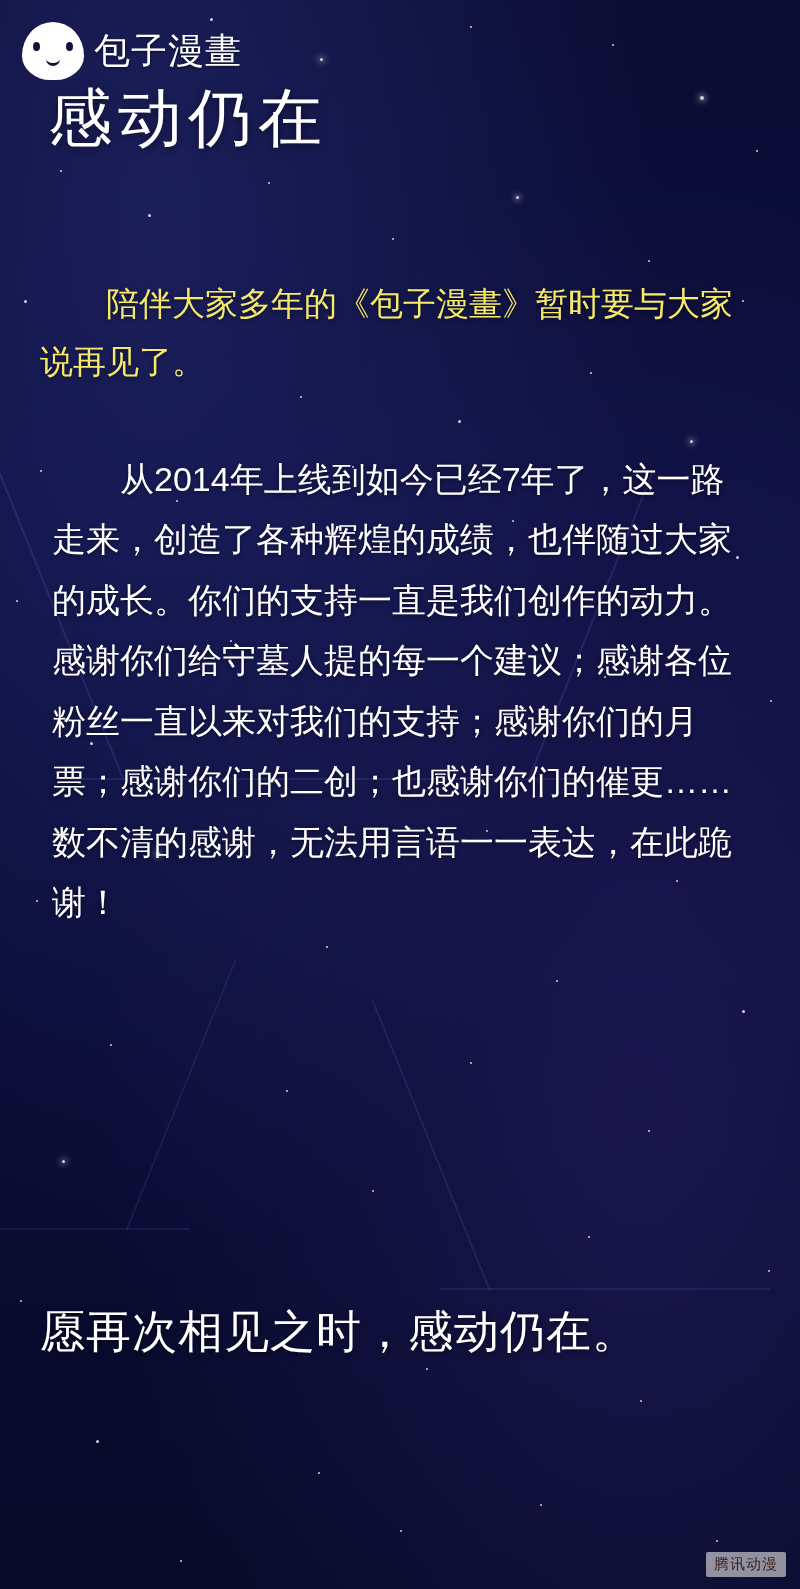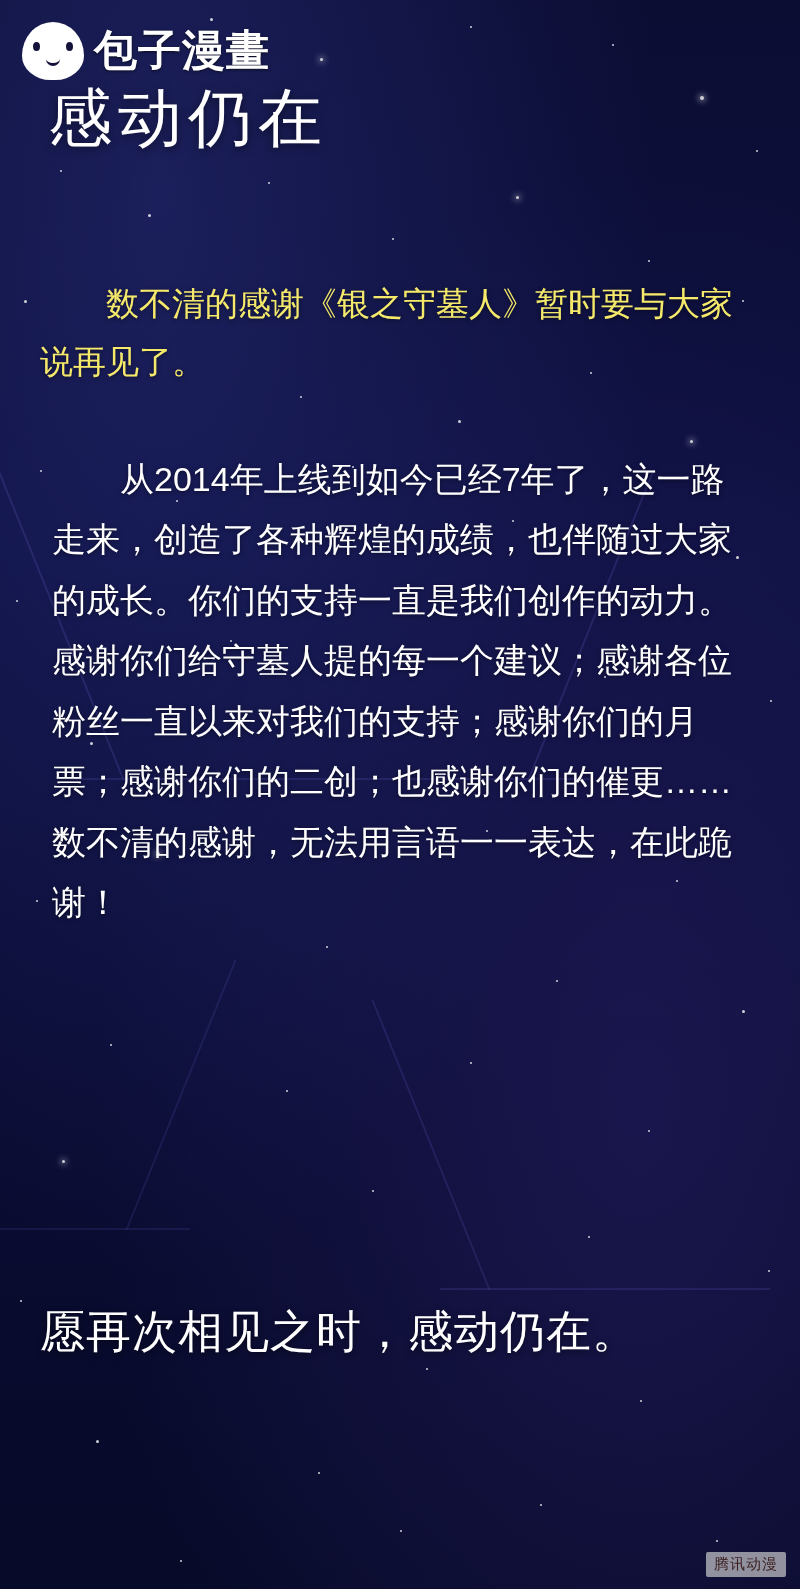--- a/index.html
+++ b/index.html
@@ -91,22 +91,22 @@
     left: 50%;
     top: 34px;
     transform: translateX(-50%);
     width: 14px;
     height: 7px;
     border-bottom: 3px solid #14123a;
     border-radius: 0 0 14px 14px;
   }
   .logo-text {
     color: #fff;
-    font-size: 43px;
-    font-weight: 700;
+    font-size: 36px;
+    font-weight: 400;
     letter-spacing: 1px;
     text-shadow: 0 1px 3px rgba(0,0,0,.6);
   }
 
   .watermark {
     position: absolute;
     top: 82px;
     left: 96px;
     color: rgba(255,255,255,0.30);
     font-size: 30px;
@@ -278,21 +278,21 @@
     <div class="bun">
       <div class="bun-mouth"></div>
     </div>
     <div class="logo-text">包子漫畫</div>
   </div>
 
 
   <div class="heading">感动仍在</div>
 
   <div class="content">
-    <p class="lead">数不清的感谢《银之守墓人》暂时要与大家说再见了。</p>
+    <p class="lead">陪伴大家多年的《包子漫畫》暂时要与大家说再见了。</p>
     <p class="body-para">从2014年上线到如今已经7年了，这一路走来，创造了各种辉煌的成绩，也伴随过大家的成长。你们的支持一直是我们创作的动力。感谢你们给守墓人提的每一个建议；感谢各位粉丝一直以来对我们的支持；感谢你们的月票；感谢你们的二创；也感谢你们的催更……数不清的感谢，无法用言语一一表达，在此跪谢！</p>
   </div>
 
   <div class="closing">
     <div class="closing-line">愿再次相见之时，感动仍在。</div>
   </div>
 
   <div class="corner-badge">腾讯动漫</div>
 
 </div>

